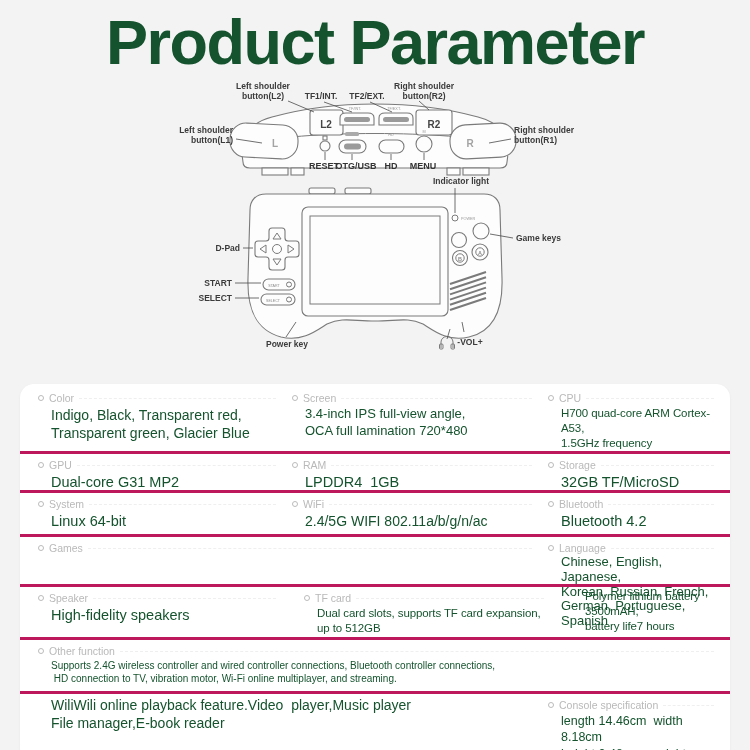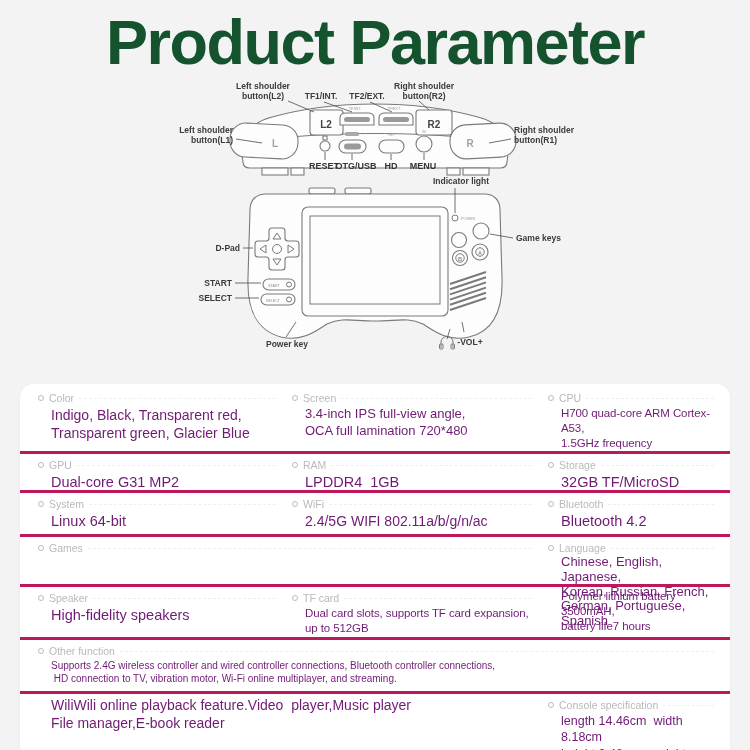--- a/index.html
+++ b/index.html
@@ -20,29 +20,29 @@
   .ln{stroke:#4a4a4a;stroke-width:0.8;}
   .dev{stroke:#7a7a7a;stroke-width:1.1;fill:#fdfdfd;}
   .dev2{stroke:#7a7a7a;stroke-width:1;fill:none;}
   .grille{stroke:#7a7a7a;stroke-width:2;}
 
   .card{position:absolute;left:20px;top:384px;width:710px;height:378px;background:#fff;
         border-radius:14px;box-shadow:0 1px 3px rgba(0,0,0,0.05);}
   .row{display:grid;grid-template-columns:254px 256px auto;padding:0 0 0 18px;box-sizing:border-box;}
   .row + .row{border-top:3px solid #be185d;}
   .r1{height:67px;} .r2{height:39px;} .r3{height:44px;} .r4{height:50px;}
-  .r5{height:53px;} .r6{height:54px;} .r7{height:64px;}
+  .r5{height:53px;gap:12px;} .r6{height:54px;} .r7{height:64px;}
   .cell{min-width:0;}
   .span2{grid-column:1 / 3;} .span3{grid-column:1 / 4;}
   .slabel{display:flex;align-items:center;gap:5px;padding-top:5px;
           font-size:10.5px;color:#b9b9b9;}
   .r1 .slabel{padding-top:8px;}
   .dot{width:4px;height:4px;border:1px solid #bcbcbc;border-radius:50%;flex:0 0 auto;}
   .dash{flex:1;border-top:1px dashed #efefef;margin-right:16px;}
-  .sval{margin-top:2px;padding-left:13px;padding-right:6px;color:#701a75;
+  .sval{margin-top:2px;padding-left:13px;padding-right:6px;color:#14532d;
         font-size:14px;line-height:1.3;white-space:pre-wrap;}
   .fs145{font-size:14.5px;} .fs14{font-size:14px;} .fs135{font-size:10px;line-height:1.3;}
   .fs13{font-size:13px;} .fs125{font-size:12.5px;} .fs115{font-size:11.5px;letter-spacing:-0.1px;}
   .lh-tight{line-height:1.14;margin-top:1px;}
 </style>
 </head>
 <body>
 
 <div class="page">
 

